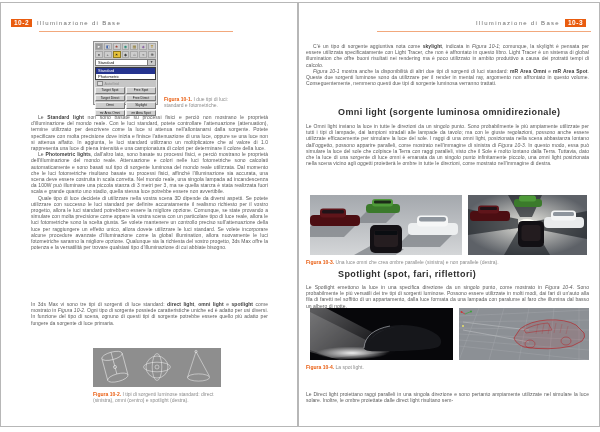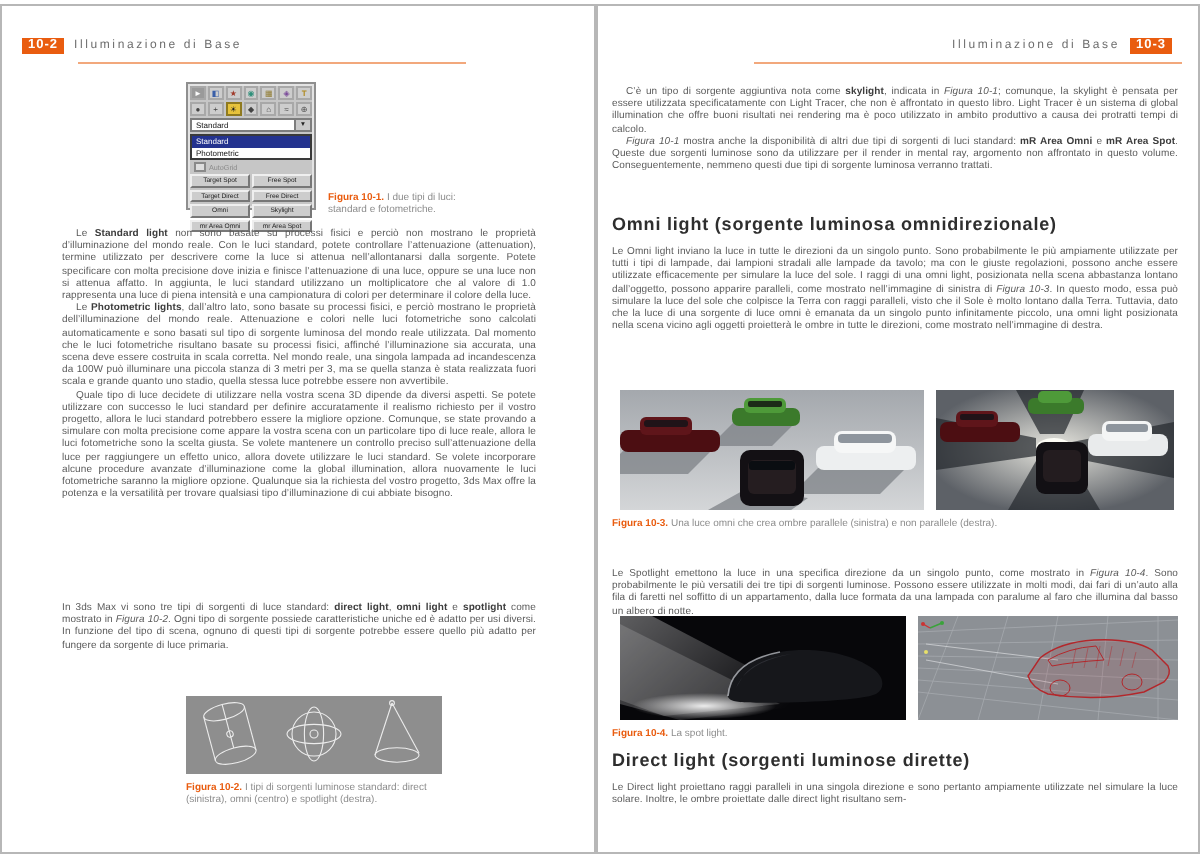--- a/index.html
+++ b/index.html
@@ -19,21 +19,21 @@
   .rtitle{font-size:6px;letter-spacing:1.3px;color:#6e6e6e;white-space:nowrap;}
   .hrule{position:absolute;top:28px;height:1px;background:#f2a87c;}
 
   
   .body{position:absolute;font-size:5px;line-height:6.2px;text-align:justify;color:#5a5a5a;letter-spacing:.05px;}
   .body p{margin:0;text-indent:7px;}
   .body p.noind{text-indent:0;}
   .body b{color:#3d3d3d;}
   .body i{font-style:italic;}
   .h-orange{position:absolute;font-size:10.5px;font-weight:bold;color:#e95c0f;letter-spacing:.4px;white-space:nowrap;}
-  .h-dark{position:absolute;font-size:9px;font-weight:bold;color:#2e2e2e;letter-spacing:.4px;white-space:nowrap;}
+  .h-dark{position:absolute;font-size:9px;font-weight:bold;color:#2e2e2e;letter-spacing:.4px;white-space:nowrap;margin-left:32px;}
   .cap{position:absolute;font-size:5px;line-height:6.2px;color:#8c8c8c;}
   .cap b{color:#e95c0f;}
 
   
   .fig{position:absolute;overflow:hidden;}
   .fig svg{display:block;}
 
   
   .dlg{position:absolute;left:92px;top:38px;width:65px;height:64px;background:#c6c6c6;
        border:1px solid #8f8f8f;box-shadow:0 0 0 1px #e3e3e3 inset;padding:1px;box-sizing:border-box;}
@@ -256,20 +256,21 @@
             <rect x="50" y="26" width="26" height="26" rx="4.5" fill="#121014"></rect>
             <rect x="53.5" y="30" width="19" height="16" rx="3" fill="#231c1f"></rect>
           </g>
         </svg>
       </div>
 
       <div class="cap" style="left:7px;top:256px;width:283px;">
         <b>Figura 10-3.</b><span> Una luce omni che crea ombre parallele (sinistra) e non parallele (destra).</span>
       </div>
 
+      <div class="h-dark" style="left:7px;top:266px;">Spotlight (spot, fari, riflettori)</div>
 
       <div class="body" style="left:7px;top:281px;width:283px;">
         <p class="noind"><span>Le Spotlight emettono la luce in una specifica direzione da un singolo punto, come mostrato in </span><i>Figura 10-4</i><span>. Sono probabilmente le più versatili dei tre tipi di sorgenti luminose. Possono essere utilizzate in molti modi, dai fari di un’auto alla fila di faretti nel soffitto di un appartamento, dalla luce formata da una lampada con paralume al faro che illumina dal basso un albero di notte.</span></p>
       </div>
 
       <div class="fig" style="left:11px;top:305px;width:143px;height:52px;">
         <svg width="143" height="52" viewBox="0 0 143 52">
           <defs>
             <linearGradient id="g41" x1="0" y1="0" x2="1" y2="0.6">
               <stop offset="0" stop-color="#ffffff" stop-opacity="0.35"></stop>
@@ -333,21 +334,20 @@
                 <line x1="24" y1="8" x2="22" y2="18"></line>
             </g>
           </g>
         </svg>
       </div>
 
       <div class="cap" style="left:7px;top:361px;width:283px;">
         <b>Figura 10-4.</b><span> La spot light.</span>
       </div>
 
-      <div class="h-dark" style="left:7px;top:372px;">Direct light (sorgenti luminose dirette)</div>
 
       <div class="body" style="left:7px;top:388px;width:283px;">
         <p class="noind"><span>Le Direct light proiettano raggi paralleli in una singola direzione e sono pertanto ampiamente utilizzate nel simulare la luce solare. Inoltre, le ombre proiettate dalle direct light risultano sem-</span></p>
       </div>
     </div>
 
     <div class="divider"></div>
   </div>
 </div>
 

